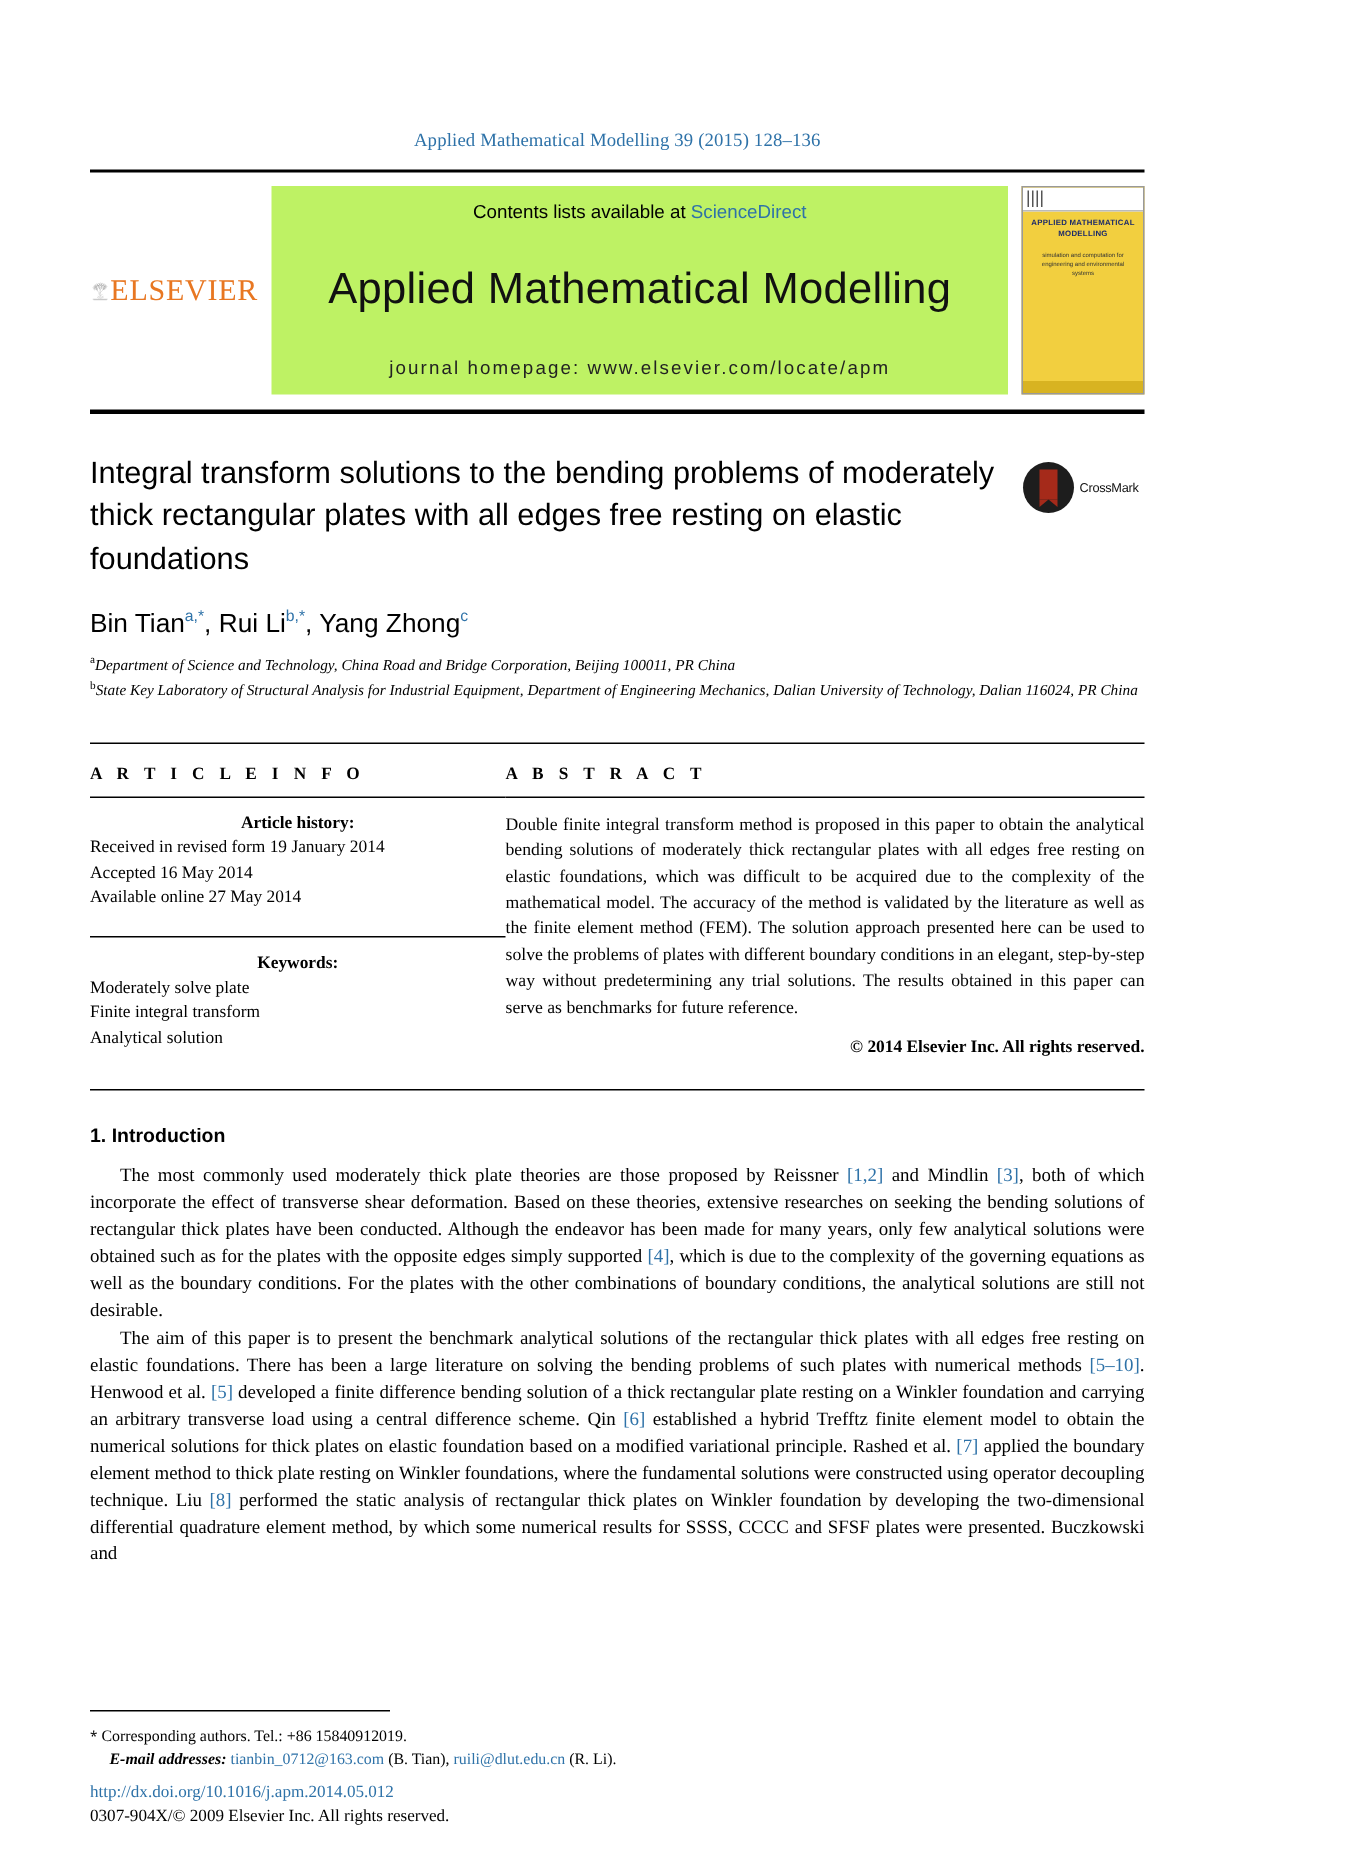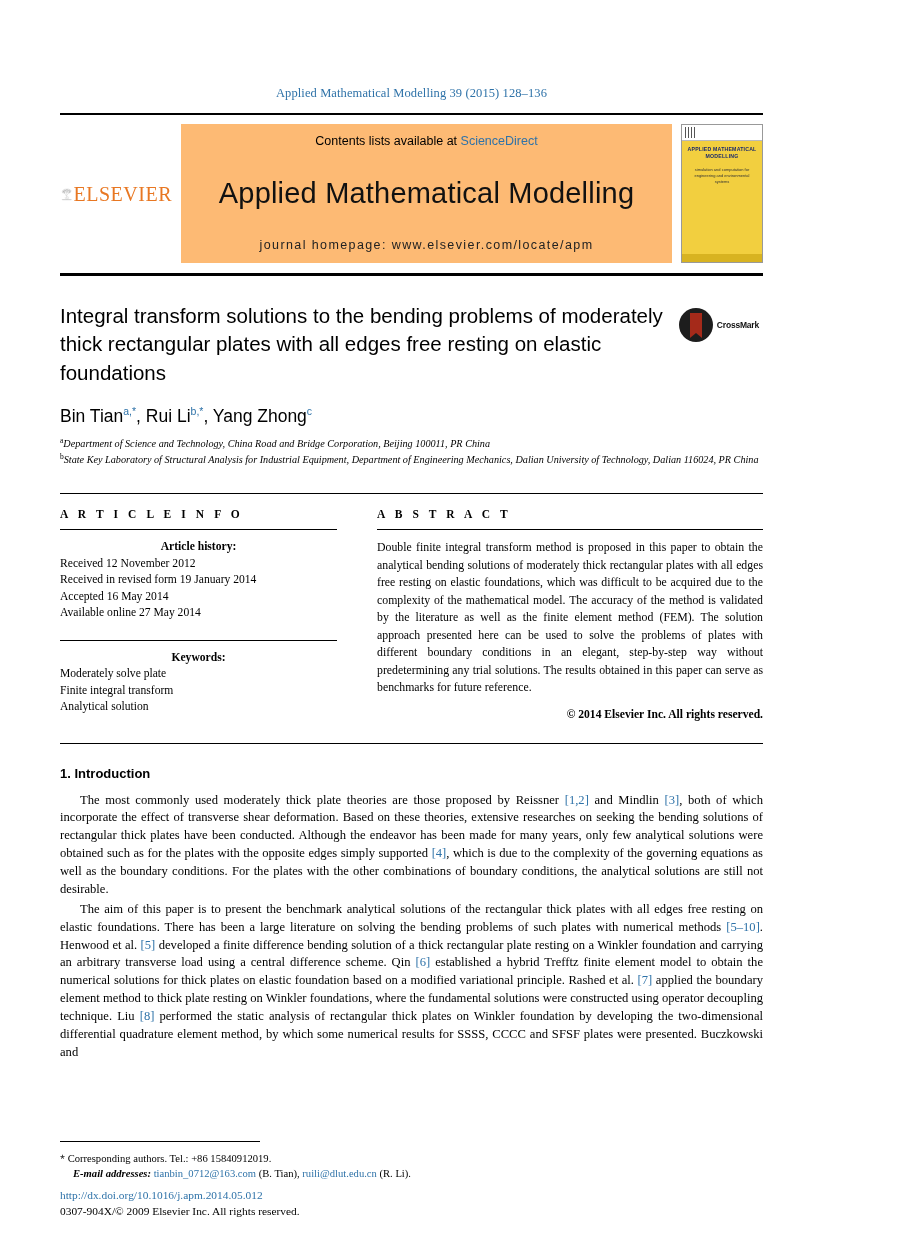--- a/index.html
+++ b/index.html
@@ -58,21 +58,21 @@
     font-family: "Liberation Serif", serif;
     font-size: 20px;
     letter-spacing: .5px;
     color: #e87722;
     font-weight: 400;
     line-height: 1;
     margin-top: 1px;
   }
   .journal-box {
     flex: 1 1 auto;
-    background: #fdba74;
+    background: #bef264;
     display: flex;
     flex-direction: column;
     justify-content: space-between;
     align-items: center;
     padding: 10px 0 11px 0;
     min-height: 118px;
   }
   .contents-line {
     font-family: "Liberation Sans", sans-serif;
     font-size: 12.5px;
@@ -190,21 +190,21 @@
     content: "";
     position: absolute;
     left: 0; bottom: -5px;
     border-left: 6px solid #a52a1a;
     border-right: 6px solid #a52a1a;
     border-bottom: 5px solid transparent;
   }
   .crossmark-label {
     font-family: "Liberation Sans", sans-serif;
     font-size: 8.5px;
-    font-weight: 700;
+    font-weight: 400;
     color: #111;
     letter-spacing: -.2px;
   }
 
   
   .authors {
     margin-top: 18px;
     font-family: "Liberation Sans", sans-serif;
     font-size: 17.5px;
     color: #000;
@@ -225,21 +225,20 @@
     font-size: 7.5px;
     vertical-align: super;
   }
 
   
   .info-abstract {
     margin-top: 26px;
     border-top: 1.6px solid #000;
     padding-top: 14px;
     display: flex;
-    gap: 40px;
   }
   .col-info { flex: 0 0 277px; }
   .col-abstract { flex: 1 1 auto; }
   .sec-head {
     font-family: "Liberation Serif", serif;
     font-size: 11.5px;
     font-weight: 700;
     letter-spacing: 3.6px;
   }
   .hr-thin {
@@ -397,21 +396,20 @@
     <div><sup>a</sup><span>Department of Science and Technology, China Road and Bridge Corporation, Beijing 100011, PR China</span></div>
     <div><sup>b</sup><span>State Key Laboratory of Structural Analysis for Industrial Equipment, Department of Engineering Mechanics, Dalian University of Technology, Dalian 116024, PR China</span></div>
   </div>
 
   <div class="info-abstract">
     <div class="col-info">
       <div class="sec-head">A R T I C L E  I N F O</div>
       <div class="hr-thin"></div>
       <div class="info-body">
         <div class="lbl">Article history:</div>
-        <div>Received 12 November 2012</div>
         <div>Received in revised form 19 January 2014</div>
         <div>Accepted 16 May 2014</div>
         <div>Available online 27 May 2014</div>
       </div>
       <div class="hr-thin" style="margin-top:18px"></div>
       <div class="info-body">
         <div class="lbl">Keywords:</div>
         <div>Moderately solve plate</div>
         <div>Finite integral transform</div>
         <div>Analytical solution</div>

